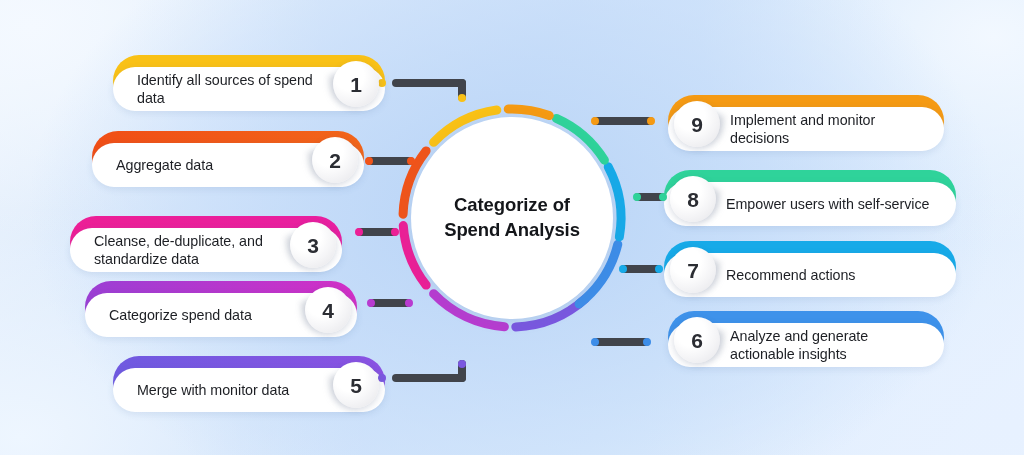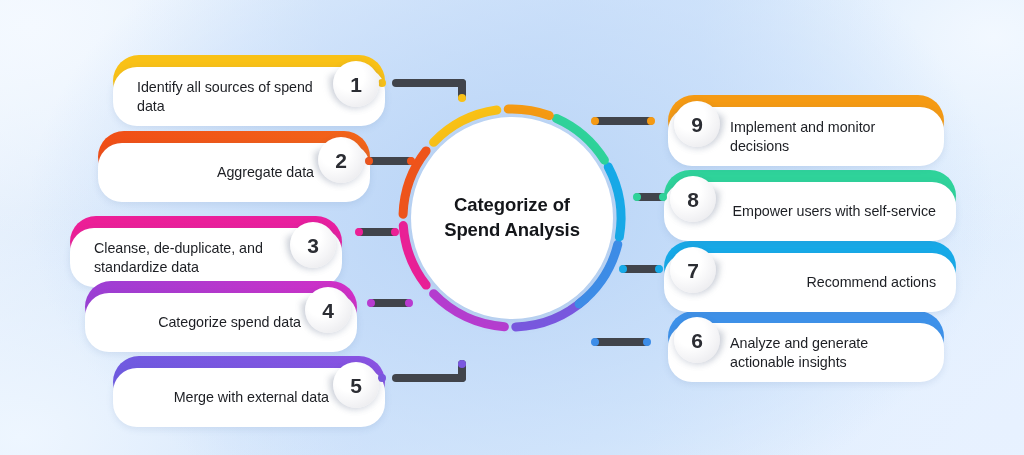--- a/index.html
+++ b/index.html
@@ -93,28 +93,27 @@
     top: 0;
     right: 0;
     height: 52px;
     border-radius: 26px;
   }
   .card-body {
     position: absolute;
     left: 0;
     right: 0;
     top: 12px;
-    height: 59px;
+    height: 44px;
     border-radius: 24px;
     background: #ffffff;
     box-shadow: 0 2px 7px rgba(80,110,160,0.14);
     display: flex;
     align-items: center;
     box-sizing: border-box;
-    justify-content: flex-end;
   }
   .card-label {
     font-size: 14.3px;
     color: #1d1f24;
     line-height: 1.28;
     letter-spacing: -0.05px;
   }
   .card.left .card-body { padding-left: 24px; padding-right: 56px; }
   .card.right .card-body { padding-left: 62px; padding-right: 20px; }
   .card.left .card-label { text-align: left; }
@@ -265,21 +264,21 @@
       <div class="card left" style="left: 113px; top: 55px; width: 272px;">
         <div class="card-strip" style="background: linear-gradient(90deg, rgb(249, 193, 22), rgb(249, 193, 22));"></div>
         <div class="card-body">
           <div class="card-label">Identify all sources of spend data</div>
         </div>
         <div class="badge-shadow"></div>
         <div class="badge">
           <span class="badge-num">1</span>
         </div>
       </div>
-      <div class="card left" style="left: 98px; top: 131px; width: 272px; text-decoration: underline;">
+      <div class="card left" style="left: 92px; top: 131px; width: 272px; text-decoration: underline;">
         <div class="card-strip" style="background: linear-gradient(90deg, rgb(240, 78, 22), rgb(242, 101, 26));"></div>
         <div class="card-body">
           <div class="card-label">Aggregate data</div>
         </div>
         <div class="badge-shadow"></div>
         <div class="badge">
           <span class="badge-num">2</span>
         </div>
       </div>
       <div class="card left" style="left: 70px; top: 216px; width: 272px;">
@@ -298,21 +297,21 @@
           <div class="card-label">Categorize spend data</div>
         </div>
         <div class="badge-shadow"></div>
         <div class="badge">
           <span class="badge-num">4</span>
         </div>
       </div>
       <div class="card left" style="left: 113px; top: 356px; width: 272px;">
         <div class="card-strip" style="background: linear-gradient(90deg, rgb(111, 90, 224), rgb(138, 82, 226));"></div>
         <div class="card-body">
-          <div class="card-label">Merge with external data</div>
+          <div class="card-label">Merge with monitor data</div>
         </div>
         <div class="badge-shadow"></div>
         <div class="badge">
           <span class="badge-num">5</span>
         </div>
       </div>
       <div class="card right" style="left: 668px; top: 311px; width: 276px;">
         <div class="card-strip" style="background: linear-gradient(270deg, rgb(62, 146, 234), rgb(62, 146, 234));"></div>
         <div class="card-body">
           <div class="card-label">Analyze and generate actionable insights</div>

